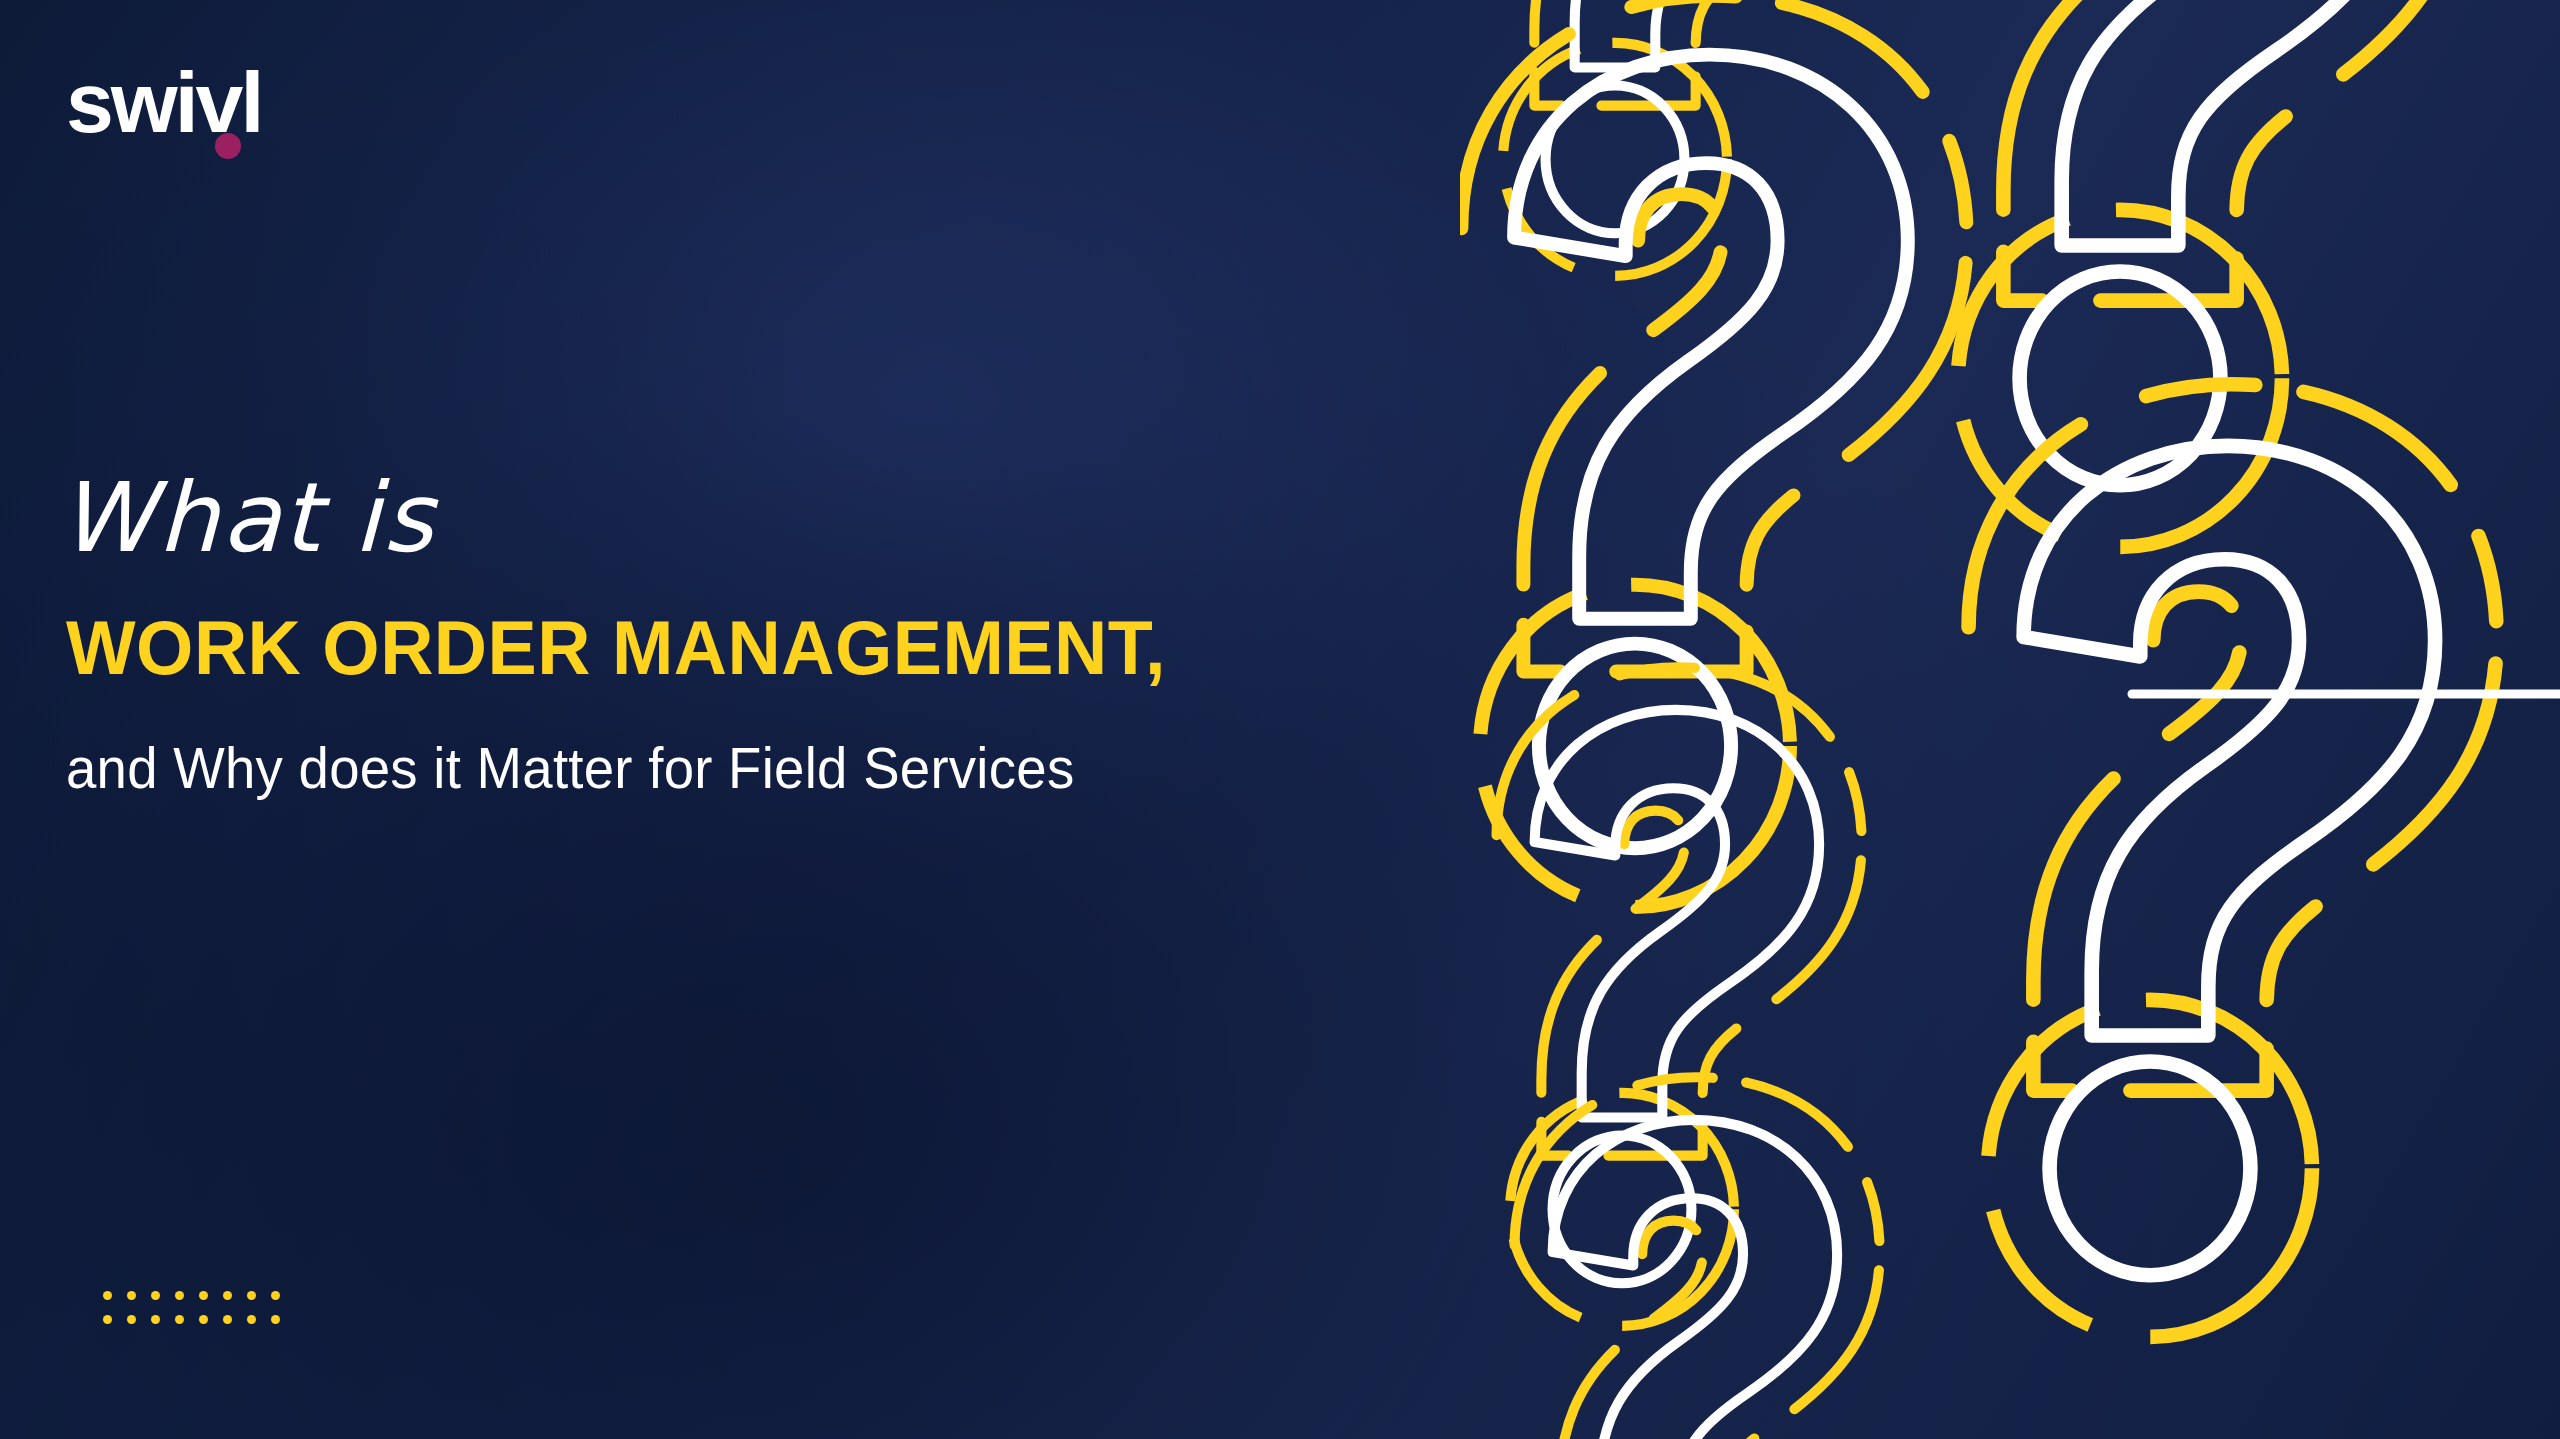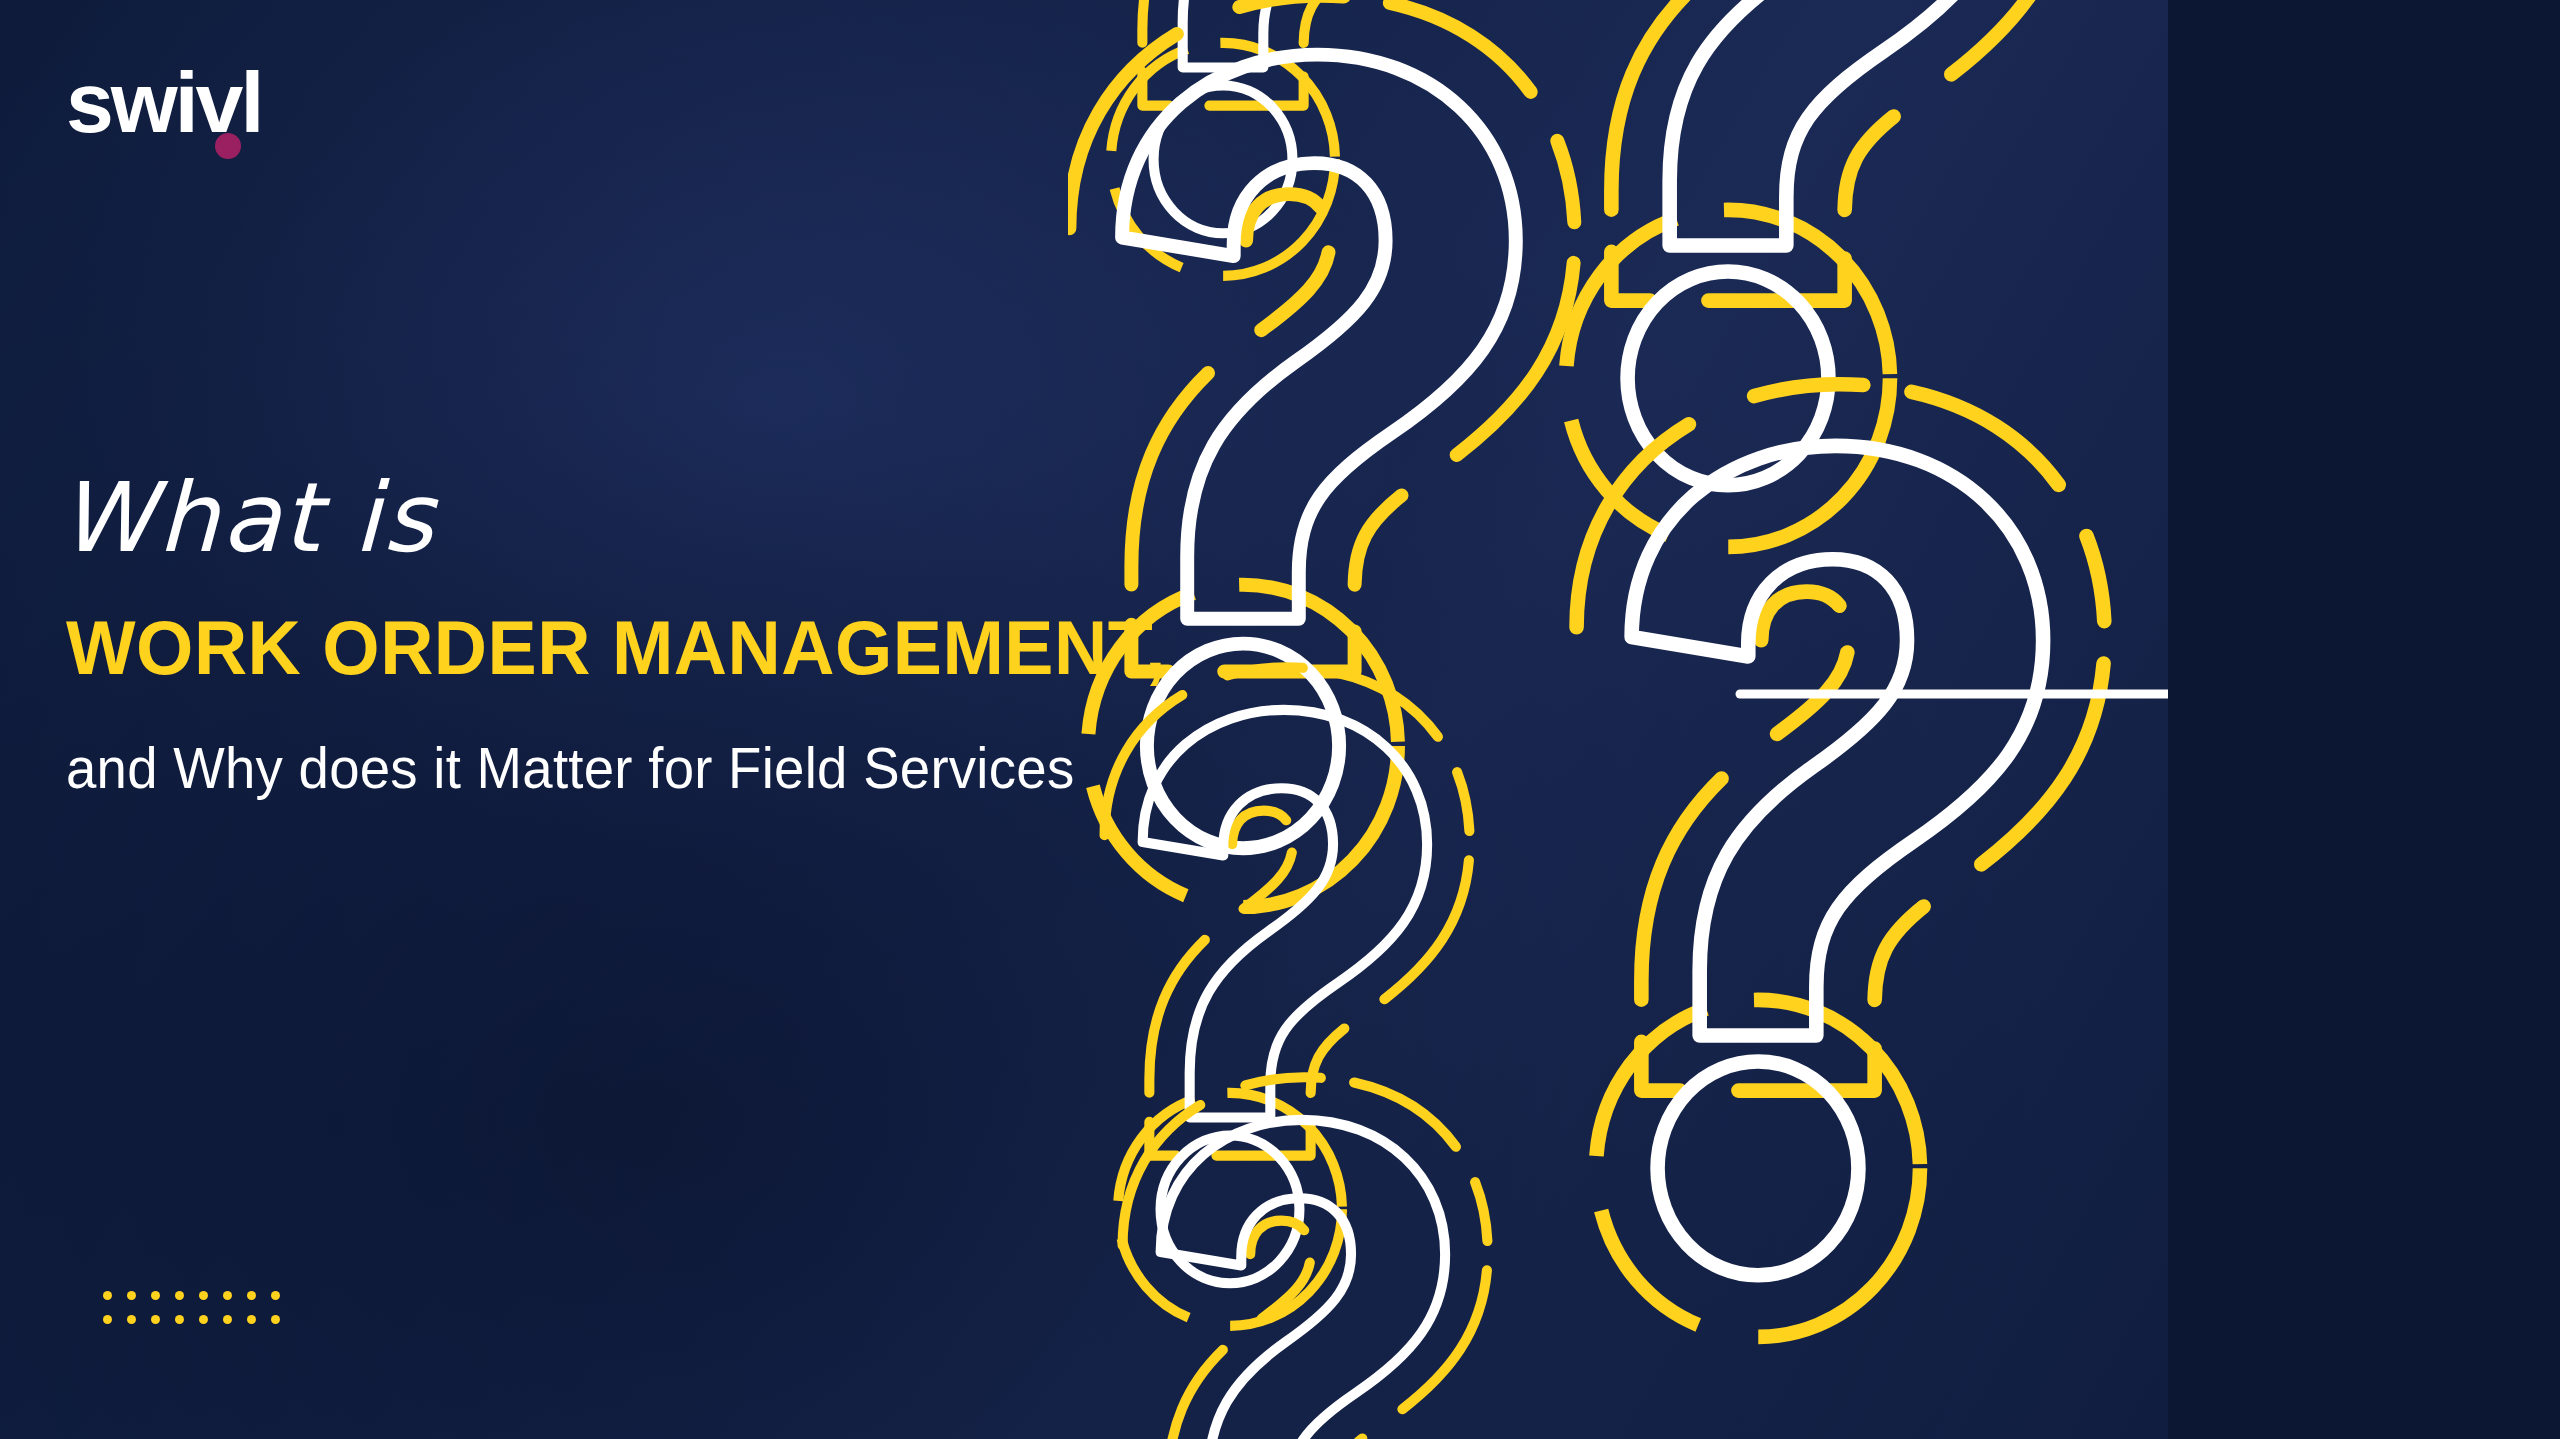--- a/index.html
+++ b/index.html
@@ -2,21 +2,21 @@
 <html><head>
 <meta charset="utf-8">
 <style>
   html, body {
     margin: 0;
     padding: 0;
     background: #0b1733;
   }
   #stage {
     position: relative;
-    width: 2168px;
+    width: 2560px;
     height: 1439px;
     overflow: hidden;
     background: #4d7c0f;
     font-family: "Liberation Sans", sans-serif;
   }
   
   .bg-base {
     position: absolute;
     inset: 0;
     background: linear-gradient(120deg, #0c1936 0%, #132247 38%, #1b2a55 62%, #101d40 100%);

